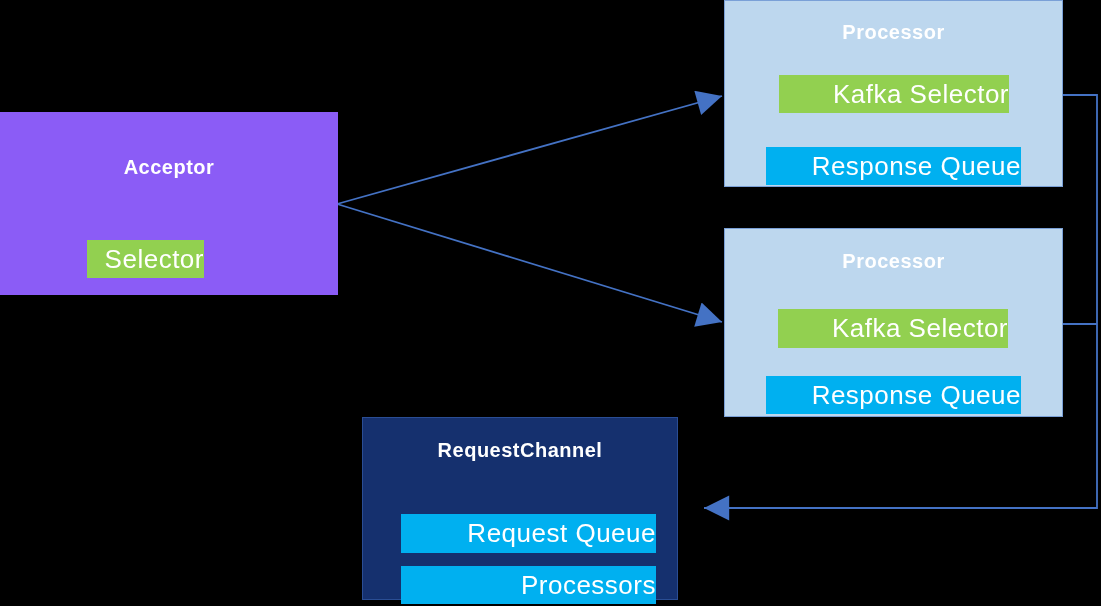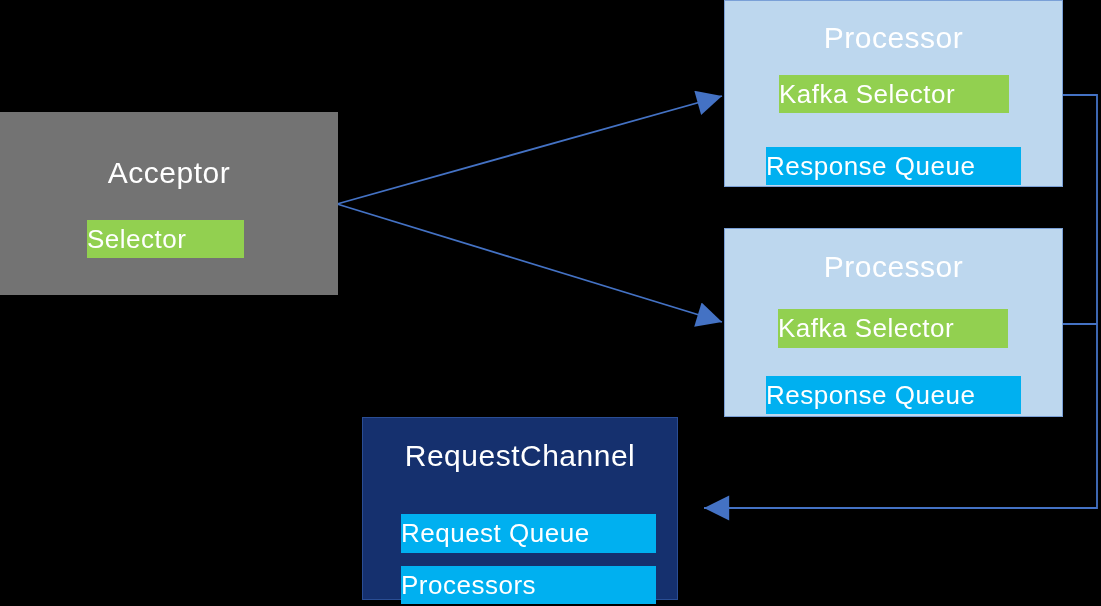--- a/index.html
+++ b/index.html
@@ -24,49 +24,50 @@
   }
   .node {
     position: absolute;
     box-sizing: border-box;
   }
   .node-title {
     position: absolute;
     left: 0; right: 0;
     text-align: center;
     color: #ffffff;
-    font-size: 30px;
+    font-size: 20px;
     letter-spacing: 0.5px;
     white-space: nowrap;
+    font-weight: bold;
   }
   .chip {
     position: absolute;
     display: flex;
     align-items: center;
-    justify-content: flex-start;
+    justify-content: flex-end;
     color: #ffffff;
     font-size: 26px;
     letter-spacing: 0.5px;
     white-space: nowrap;
     box-sizing: border-box;
   }
   
-  .acceptor        { left: 0px;   top: 112px; width: 338px; height: 183px; background: #737373; }
+  .acceptor        { left: 0px;   top: 112px; width: 338px; height: 183px; background: #8b5cf6; }
   .processor-top   { left: 724px; top: 0px;   width: 339px; height: 187px; background: #BDD7EE;
                      border: 1px solid rgba(68,114,196,0.55); }
   .processor-bottom{ left: 724px; top: 228px; width: 339px; height: 189px; background: #BDD7EE;
                      border: 1px solid rgba(68,114,196,0.55); }
   .request-channel { left: 362px; top: 417px; width: 316px; height: 183px; background: #15306E;
                      border: 1px solid rgba(68,114,196,0.45); }
   
   .chip-green { background: #92D050; }
   .chip-cyan  { background: #00B0F0; margin-top: 15px; }
   
   .acceptor .title         { top: 44px; }
-  .acceptor .chip-selector { left: 87px; top: 108px; width: 157px; height: 38px; }
+  .acceptor .chip-selector { left: 87px; top: 128px; width: 117px; height: 38px; }
 
   .processor-top .title          { top: 20px; }
   .processor-top .chip-kafka     { left: 54px; top: 74px;  width: 230px; height: 38px; }
   .processor-top .chip-response  { left: 41px; top: 131px; width: 255px; height: 38px; }
 
   .processor-bottom .title         { top: 21px; }
   .processor-bottom .chip-kafka    { left: 53px; top: 80px;  width: 230px; height: 39px; }
   .processor-bottom .chip-response { left: 41px; top: 132px; width: 255px; height: 38px; }
 
   .request-channel .title          { top: 21px; }

